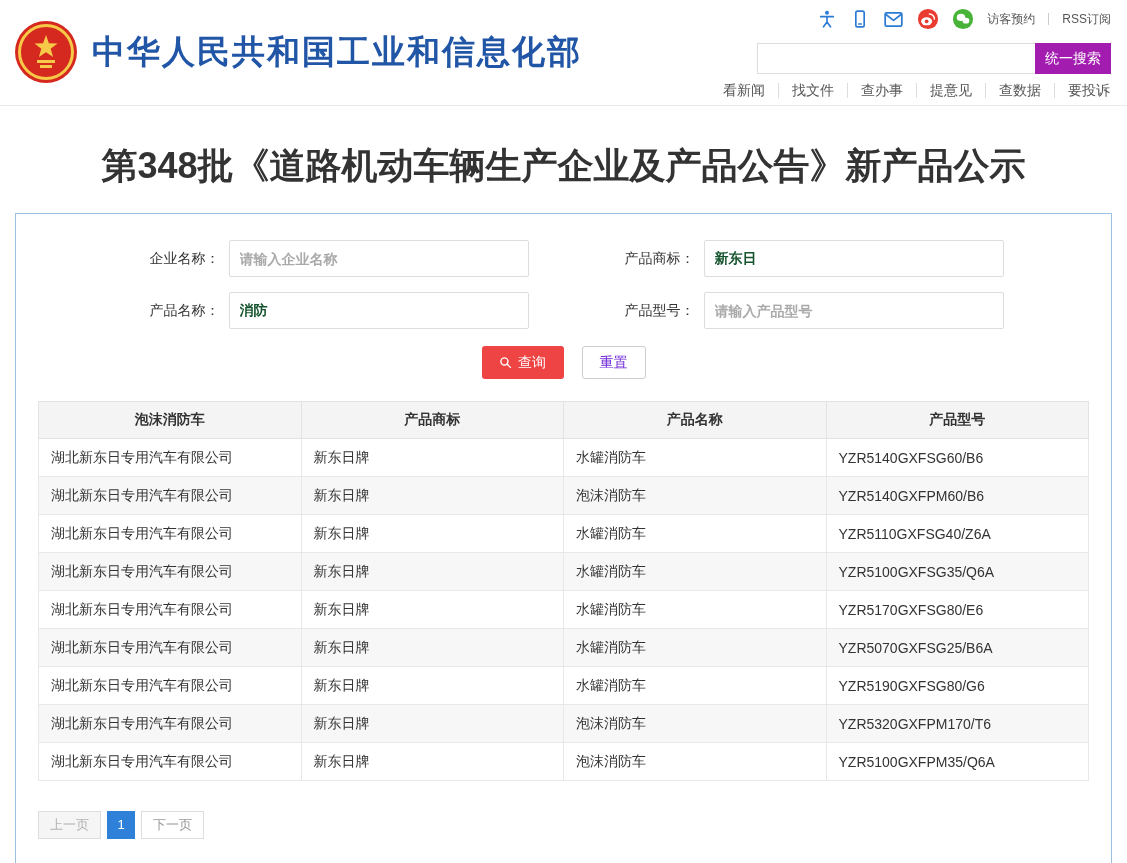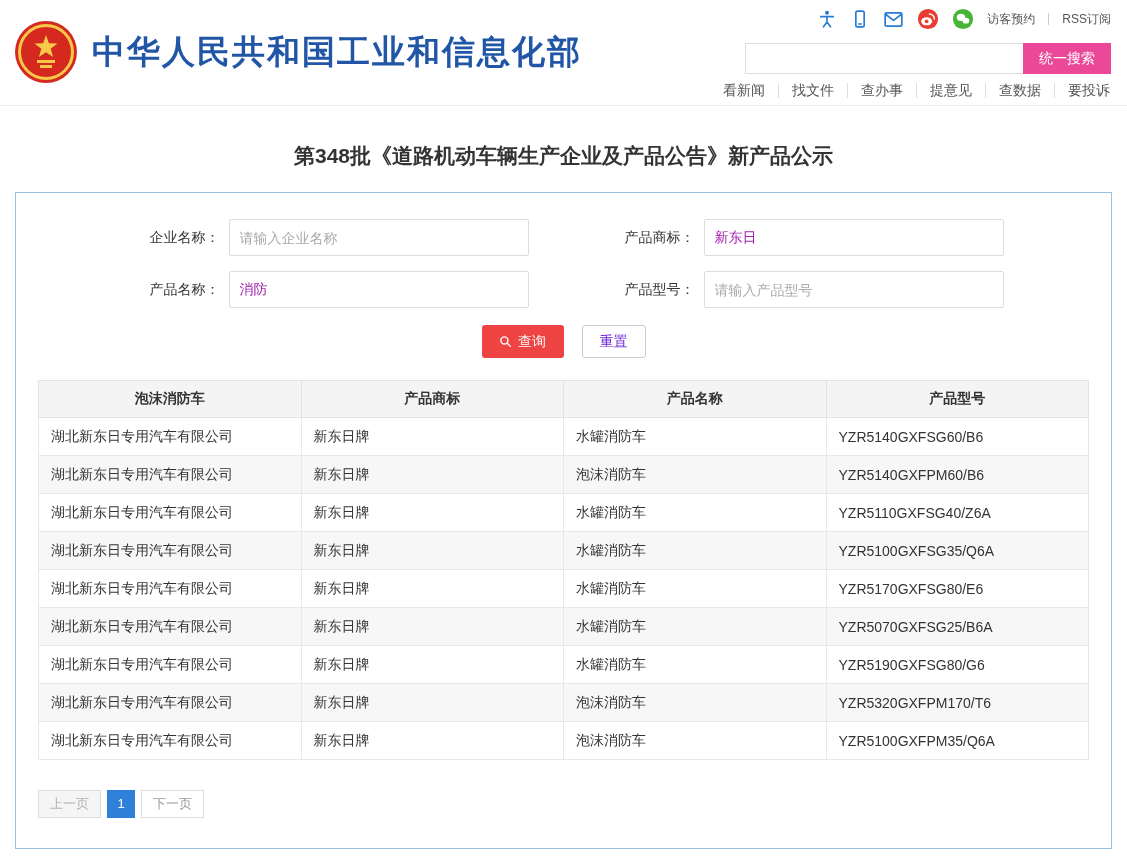--- a/index.html
+++ b/index.html
@@ -16,36 +16,36 @@
   .site-title { font-size:33px; font-weight:bold; color:#2155a6; letter-spacing:2px; line-height:1.1; }
   .site-subtitle { font-size:11px; color:#2155a6; margin-top:5px; letter-spacing:.2px; }
 
   .top-icons { position:absolute; top:7px; right:16px; display:flex; align-items:center; gap:13px; height:24px; }
   .icon-btn { display:flex; align-items:center; cursor:pointer; }
   .top-link { font-size:12px; color:#555; cursor:pointer; }
   .v-divider { width:1px; height:12px; background:#ccc; }
 
   .search-area { position:absolute; top:43px; right:16px; display:flex; }
   .search-input { width:278px; height:31px; border:1px solid #ddd; border-right:none; outline:none; padding:0 10px; font-size:13px; }
-  .search-btn { width:88px; height:31px; border:none; background:#ec4899; color:#fff; font-size:14px; cursor:pointer; }
+  .search-btn { width:76px; height:31px; border:none; background:#a21caf; color:#fff; font-size:14px; cursor:pointer; }
 
   .top-nav { position:absolute; top:83px; right:4px; display:flex; align-items:center; }
   .nav-link { font-size:14px; color:#555; padding:0 13px; line-height:15px; border-left:1px solid #ddd; cursor:pointer; }
   .nav-link:first-child { border-left:none; }
 
   
-  .page-title { text-align:center; font-size:21px; font-weight:bold; color:#333; margin:36px 0 22px; }
+  .page-title { text-align:center; font-size:36px; font-weight:bold; color:#333; margin:36px 0 22px; }
 
   .panel { margin:0 15px 12px; border:1px solid #9cc0e0; padding:26px 22px 30px; background:#fff; }
 
   .form-row { display:flex; justify-content:center; margin-bottom:15px; }
   .field { display:flex; align-items:center; }
   .field + .field { margin-left:70px; }
   .field label { width:96px; text-align:right; font-size:14px; color:#333; margin-right:9px; }
-  .field input { width:300px; height:37px; border:1px solid #ddd; border-radius:2px; padding:0 10px; font-size:14px; color:#a21caf; outline:none; background:#fff; }
+  .field input { width:300px; height:37px; border:1px solid #ddd; border-radius:2px; padding:0 10px; font-size:14px; color:#14532d; outline:none; background:#fff;font-weight:bold; }
   input::placeholder { color:#aaa; }
 
   .form-actions { display:flex; justify-content:center; gap:18px; margin-top:17px; }
   .btn-query { display:flex; align-items:center; justify-content:center; gap:6px; width:82px; height:33px;
                background:#ef4444; color:#fff; border:none; border-radius:3px; font-size:14px; cursor:pointer; }
   .btn-reset { width:64px; height:33px; background:#fff; border:1px solid #ccc; border-radius:3px; font-size:14px; color:#6d28d9; cursor:pointer; }
 
   .results-table { width:100%; border-collapse:collapse; margin-top:22px; font-size:14px; table-layout:fixed; }
   .results-table th { background:#f4f4f4; border:1px solid #e3e3e3; height:37px; font-weight:bold; color:#333; text-align:center; }
   .results-table td { border:1px solid #e8e8e8; height:38px; padding:0 12px; color:#333; overflow:hidden; white-space:nowrap; }

